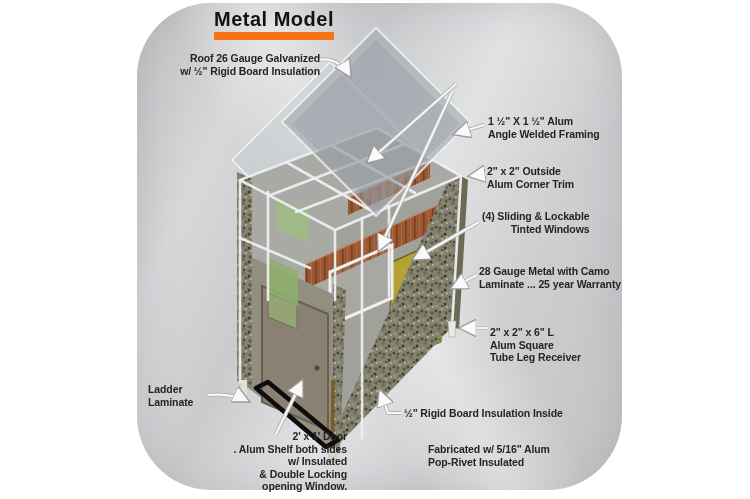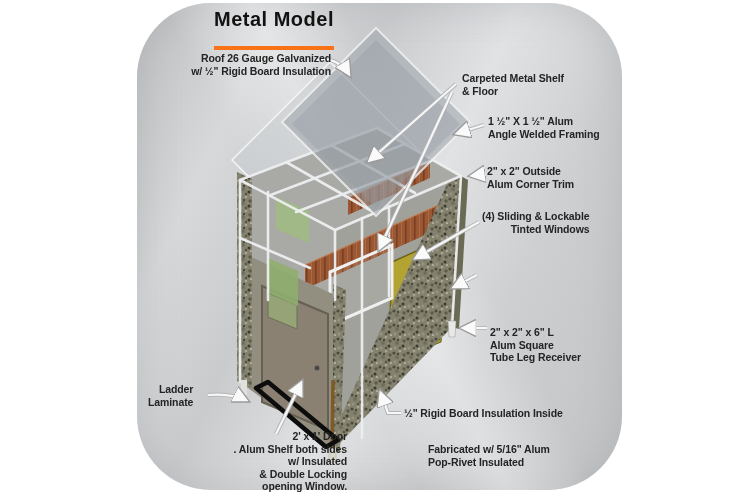--- a/index.html
+++ b/index.html
@@ -10,35 +10,35 @@
         border-radius:74px;
         background:linear-gradient(115deg,#bdbfc1 0%,#d6d8da 20%,#c9cbcd 36%,
                    #e0e2e4 54%,#cdcfd1 72%,#c0c2c4 100%);
         box-shadow:inset 0 0 40px rgba(160,162,164,.45);}
   .card:after{content:"";position:absolute;inset:0;border-radius:74px;
         background:linear-gradient(62deg,rgba(255,255,255,0) 38%,
                    rgba(255,255,255,.38) 50%,rgba(255,255,255,0) 62%);}
   svg.diagram{position:absolute;left:0;top:0;z-index:2;}
   .title{position:absolute;left:214px;top:8px;z-index:3;
          font-size:20px;font-weight:bold;color:#121212;
-         border-bottom:4px solid #f97316;padding-bottom:15px;letter-spacing:.5px;}
+         border-bottom:8px solid #f97316;padding-bottom:1px;letter-spacing:.5px;}
   .callout{position:absolute;z-index:3;font-size:10.5px;font-weight:bold;
            color:#242424;line-height:12.5px;letter-spacing:-.1px;white-space:nowrap;}
   .callout.r{text-align:right;}
   
-  #c-roof{right:419px;top:52px;margin-left:33px;}
+  #c-roof{right:430px;top:52px;margin-left:33px;}
   #c-shelf{left:462px;top:72px;}
   #c-framing{left:488px;top:115px;}
   #c-trim{left:487px;top:165px;}
   #c-windows{left:482px;top:210px;text-align:right;}
   #c-camo{left:479px;top:265px;}
   #c-leg{left:490px;top:326px;}
   #c-rigid{left:404px;top:407px;}
   #c-fab{left:428px;top:443px;}
-  #c-ladder{left:148px;top:383px;text-align:right;}
+  #c-ladder{left:148px;top:383px;}
   #c-door{right:403px;top:430px;}
 </style>
 </head>
 <body>
 
 <div class="stage">
   <div class="card"></div>
 
   <div class="title">Metal Model</div>
 
@@ -176,35 +176,35 @@
           <path d="M276,434 L302,381" stroke="#b2b4b6" stroke-width="4"></path>
           <path d="M276,434 L302,381" stroke="#f7f7f7" stroke-width="2.2" marker-end="url(#ah)"></path>
         </g>
     </g>
   </svg>
 
   <div class="callout r" id="c-roof">
     <div>Roof 26 Gauge Galvanized</div>
     <div>w/ ½" Rigid Board Insulation</div>
   </div>
-  <div class="callout" id="c-shelf">
-    <div>Carpeted Metal Shelf</div>
-    <div>&amp; Floor</div>
-  </div>
   <div class="callout" id="c-framing">
     <div>1 ½" X 1 ½" Alum</div>
     <div>Angle Welded Framing</div>
   </div>
   <div class="callout" id="c-trim">
     <div>2" x 2" Outside</div>
     <div>Alum Corner Trim</div>
   </div>
   <div class="callout" id="c-windows">
     <div>(4) Sliding &amp; Lockable</div>
     <div>Tinted Windows</div>
+  </div>
+  <div class="callout" id="c-camo">
+    <div>28 Gauge Metal with Camo</div>
+    <div>Laminate ... 25 year Warranty</div>
   </div>
   <div class="callout" id="c-leg">
     <div>2" x 2" x 6" L</div>
     <div>Alum Square</div>
     <div>Tube Leg Receiver</div>
   </div>
   <div class="callout" id="c-rigid">
     <div>½" Rigid Board Insulation Inside</div>
   </div>
   <div class="callout" id="c-fab">

